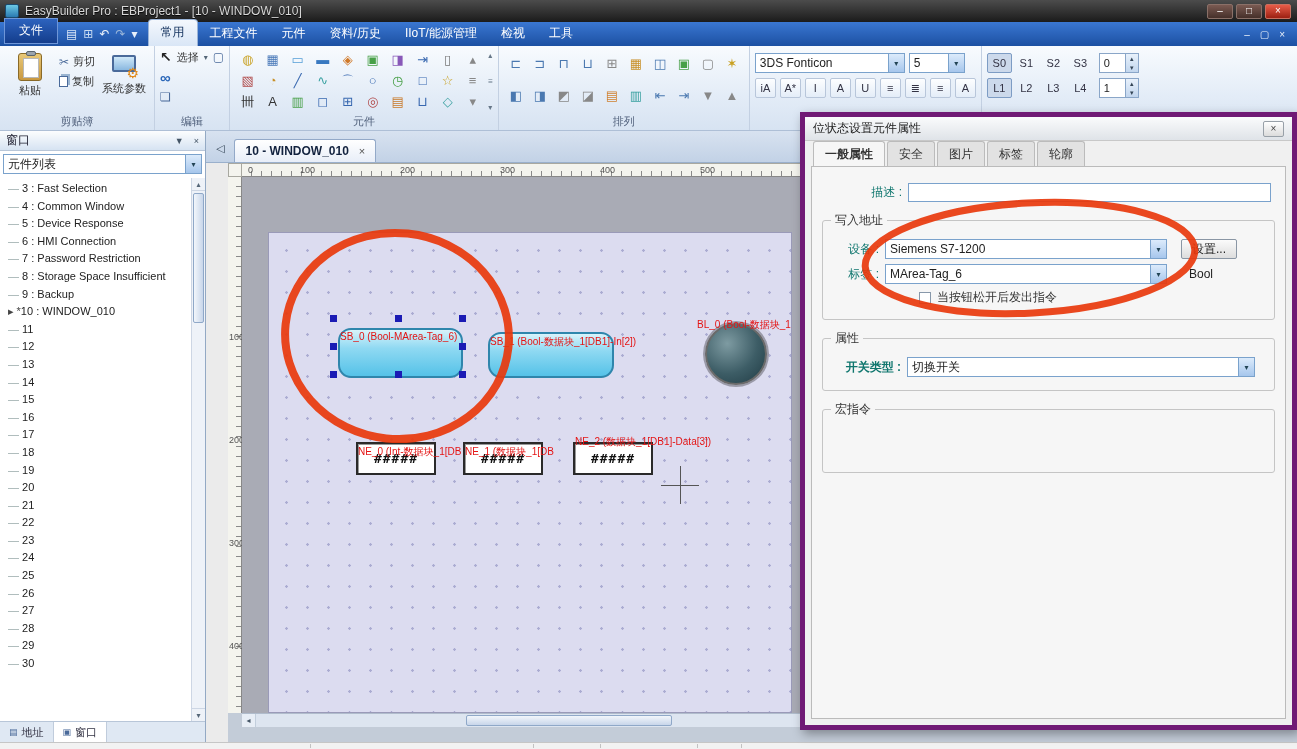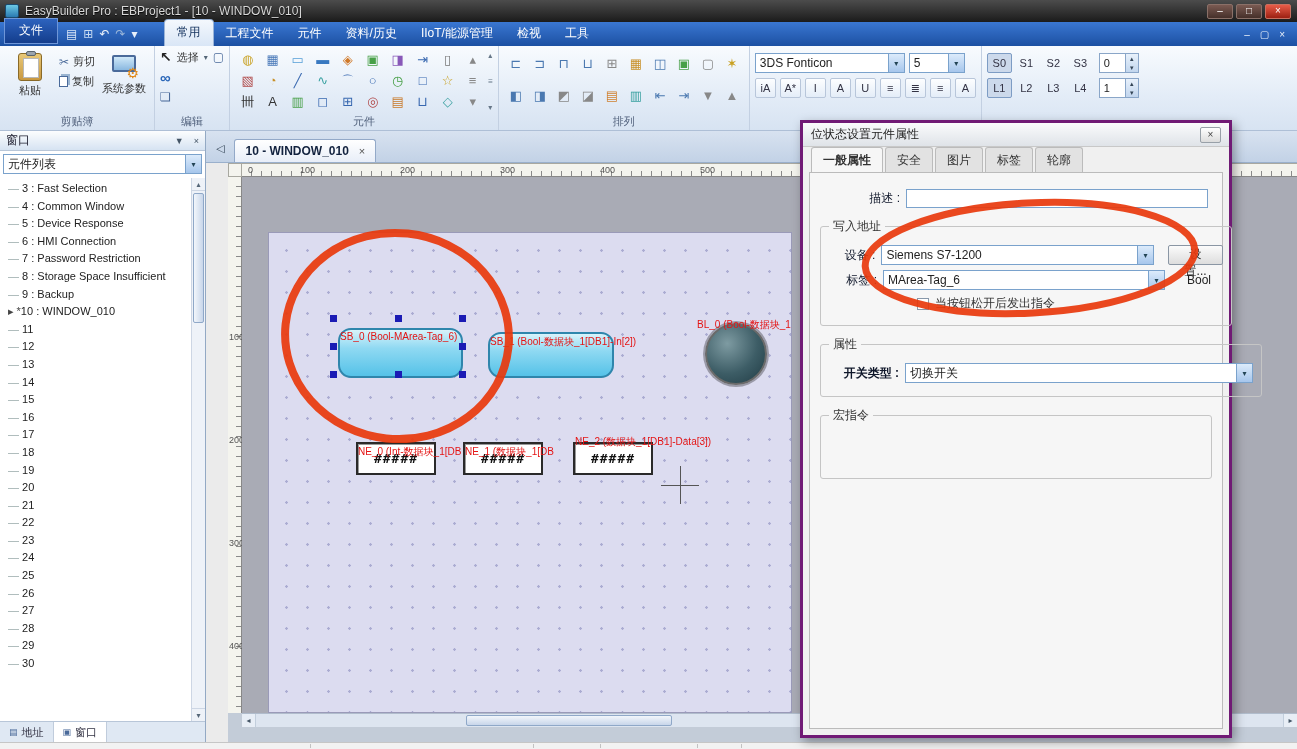--- a/index.html
+++ b/index.html
@@ -140,29 +140,29 @@
 .crosshair i{position:absolute;background:#555;}
 .ch-h{left:392px;top:252px;width:38px;height:1px;}
 .ch-v{left:411px;top:233px;width:1px;height:38px;}
 .hscroll{position:absolute;left:36px;right:0;top:582px;height:14px;background:#dde5f0;border-top:1px solid #b0bccc;display:flex;align-items:stretch;}
 .sarrow{width:14px;display:flex;align-items:center;justify-content:center;font-size:8px;color:#456;background:#e8eef6;border-right:1px solid #c2cedc;}
 .sarrow:last-child{border-left:1px solid #c2cedc;border-right:none;}
 .strack{flex:1;position:relative;}
 .sthumb{position:absolute;left:210px;width:206px;top:1px;bottom:1px;background:linear-gradient(#f2f6fb,#c8d6ea);border:1px solid #8fa8c8;border-radius:2px;}
 
 
-.dialog{position:absolute;left:800px;top:120px;width:432px;height:618px;background:#f0f0f0;border:3px solid #701a75;box-shadow:3px 4px 10px rgba(0,0,0,.35);z-index:40;font-size:12px;}
+.dialog{position:absolute;left:800px;top:112px;width:497px;height:618px;background:#f0f0f0;border:5px solid #701a75;box-shadow:3px 4px 10px rgba(0,0,0,.35);z-index:40;font-size:12px;}
 .dlg-title{height:24px;background:linear-gradient(#fafbfc,#dfe3e8);border-bottom:1px solid #c8c8c8;display:flex;align-items:center;padding:0 8px;color:#222;}
 .dlg-close{margin-left:auto;width:21px;height:16px;border:1px solid #98a0a8;background:linear-gradient(#ffffff,#dcdcdc);text-align:center;font-size:10px;line-height:14px;color:#444;border-radius:2px;}
 .dlg-tabs{display:flex;align-items:flex-end;height:26px;padding-left:8px;}
 .dtab{padding:4px 11px;border:1px solid #bbb;border-bottom:none;background:#e2e2e2;color:#333;border-radius:3px 3px 0 0;margin-right:2px;}
 .dtab.active{background:#f6f6f6;position:relative;top:1px;padding-bottom:5px;font-weight:bold;text-align:right;}
 .dlg-page{position:absolute;left:6px;right:6px;top:49px;bottom:6px;background:#f6f6f6;border:1px solid #bbb;}
 .desc-row{display:flex;align-items:center;gap:6px;margin:16px 14px 4px 42px;}
-.flabel{width:48px;text-align:right;color:#0f172a;white-space:nowrap;}
+.flabel{width:48px;text-align:right;color:#0f766e;white-space:nowrap;}
 .flabel.wide{width:70px;font-weight:bold;}
 .txt{flex:1;height:19px;border:1px solid #7aa2cc;background:#fff;font-size:12px;padding:0 3px;}
 .fs{border:1px solid #c5c5c5;border-radius:3px;margin:10px 10px 0;padding:5px 8px 8px;}
 .fs legend{font-size:12px;color:#333;padding:0 4px;}
 .frow{display:flex;align-items:center;gap:6px;margin:5px 0;}
 .btn{height:20px;padding:0 10px;background:linear-gradient(#fbfbfb,#dddddd);border:1px solid #8a96a4;border-radius:2px;font-size:12px;color:#222;margin-left:8px;}
 .type-text{margin-left:16px;color:#222;}
 .chk-row{padding-left:88px;}
 .chk{width:12px;height:12px;border:1px solid #8898aa;background:#fff;display:inline-block;}
 .chk-label{color:#333;}
@@ -199,21 +199,21 @@
 
   <div class="menurow">
     <span class="filebtn">文件</span>
     <span class="qat">
         <span class="qic" style="color: rgb(216, 230, 246);">▤</span>
         <span class="qic" style="color: rgb(200, 220, 242);">⊞</span>
         <span class="qic" style="color: rgb(238, 244, 251);">↶</span>
         <span class="qic" style="color: rgb(157, 184, 218);">↷</span>
         <span class="qic" style="color: rgb(232, 240, 250);">▾</span>
       </span>
-    <span style="display:flex;align-items:flex-end;margin-left:16px;">
+    <span style="display:flex;align-items:flex-end;">
         <span class="rtab active">常用</span>
         <span class="rtab">工程文件</span>
         <span class="rtab">元件</span>
         <span class="rtab">资料/历史</span>
         <span class="rtab">IIoT/能源管理</span>
         <span class="rtab">检视</span>
         <span class="rtab">工具</span>
       </span>
     <span class="mdi">
         <span>–</span>

